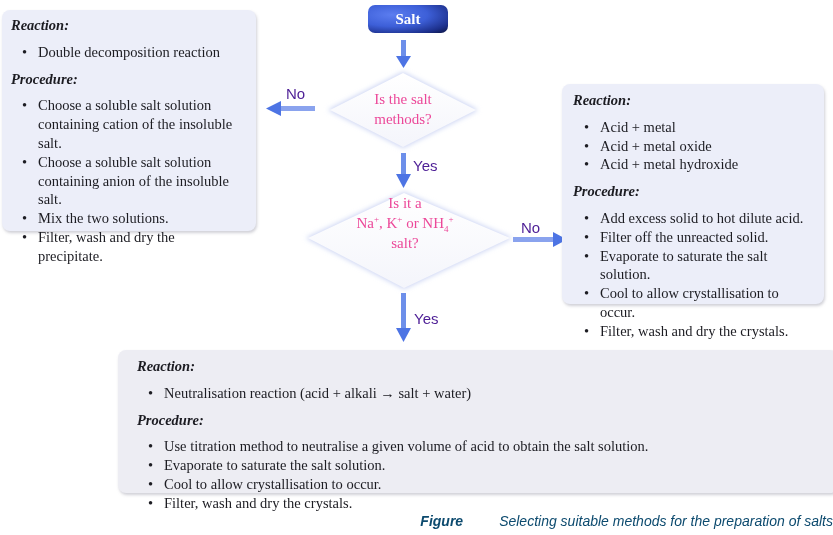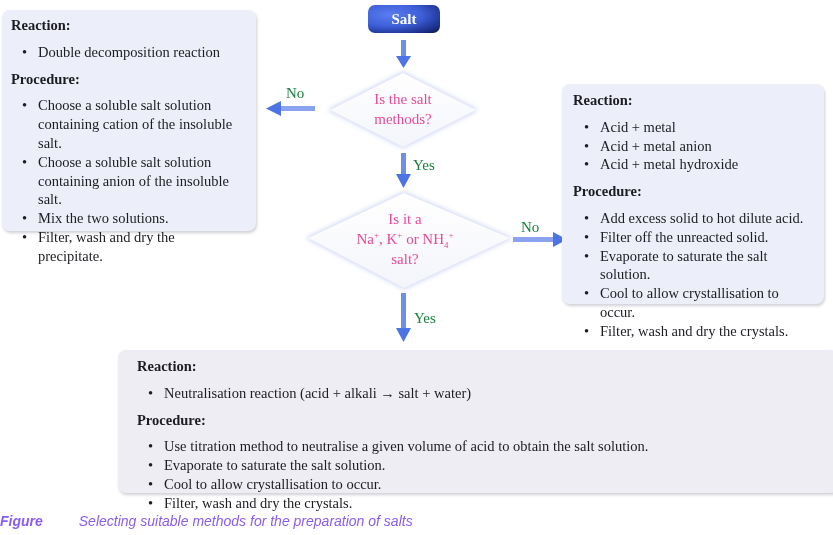--- a/index.html
+++ b/index.html
@@ -11,43 +11,43 @@
   }
   .box {
     position:absolute;
     background:#eceef9;
     border-radius:8px;
     box-shadow: 1px 2px 3px rgba(120,120,140,0.35);
     font-family:"Liberation Serif", serif;
     font-size:14.5px;
     line-height:18.8px;
   }
-  .box .hd { font-weight:bold; }
+  .box .hd { font-weight:bold; font-style:italic; }
   .box ul { list-style:none; margin:8px; padding:0; }
   .box li { position:relative; padding-left:19px; }
   .box li::before { content:"•"; position:absolute; left:3px; top:0; }
   #box-left { left:2px; top:10px; width:254px; height:221px; padding:6px 10px 0 9px; box-sizing:border-box; }
   #box-right { left:562px; top:84px; width:262px; height:220px; padding:7px 8px 0 11px; box-sizing:border-box; }
   #box-bottom { left:118px; top:350px; width:720px; height:143px; padding:7px 10px 0 19px; box-sizing:border-box; background:#ededf3; }
   #salt-btn {
-    position:absolute; left:368px; top:5px; width:72px; height:28px;
+    position:absolute; left:368px; top:5px; width:80px; height:28px;
     border-radius:7px;
     background: radial-gradient(ellipse at 30% 35%, #5b7df0 0%, #3d5fd8 45%, #1c2f8a 80%, #0b1440 100%);
     color:#fff; font-family:"Liberation Serif", serif; font-weight:bold; font-size:15px;
     display:flex; align-items:center; justify-content:center;
   }
   .diamond-text {
     position:absolute; text-align:center;
     font-family:"Liberation Serif", serif; font-size:15px; line-height:20px; color:#ec4899;
   }
-  .lbl { position:absolute; font-family:Liberation Serif, serif; font-size:15px; color:#15803d; }
+  .lbl { position:absolute; font-family:Liberation Sans, sans-serif; font-size:15px; color:#4c1d95; }
   svg#flow { position:absolute; left:0; top:0; }
   #caption {
-    position:absolute; top:513px; left:0; width:833px; text-align:left;
-    font-family:"Liberation Sans", sans-serif; font-style:italic; font-size:14px; color:#8b5cf6;
+    position:absolute; top:513px; left:0; width:833px; text-align:right;
+    font-family:"Liberation Sans", sans-serif; font-style:italic; font-size:14px; color:#0c4a6e;
   }
   #caption .fig { font-weight:bold; margin-right:36px; }
   sup, sub { font-size:9px; line-height:0; }
 </style>
 </head>
 <body>
 
 <svg id="flow" width="833" height="535">
   <defs>
     <linearGradient id="dgrad" x1="0" y1="0" x2="0" y2="1">
@@ -91,21 +91,21 @@
   <span>Salt</span>
 </div>
 
 <div class="diamond-text" style="left:340px; top:89px; width:126px;">
   <div>Is the salt</div>
   <div>methods?</div>
 </div>
 <div class="lbl" style="left:286px; top:85px;">No</div>
 <div class="lbl" style="left:413px; top:157px;">Yes</div>
 
-<div class="diamond-text" style="left:330px; top:209px; width:150px;">
+<div class="diamond-text" style="left:330px; top:193px; width:150px;">
   <div>Is it a</div>
   <div><span>Na</span><sup>+</sup><span>, K</span><sup>+</sup><span> or NH</span><sub>4</sub><sup>+</sup></div>
   <div>salt?</div>
 </div>
 <div class="lbl" style="left:521px; top:219px;">No</div>
 <div class="lbl" style="left:414px; top:310px;">Yes</div>
 
 <div id="box-left" class="box">
   <div class="hd">Reaction:</div>
   <ul>
@@ -117,21 +117,21 @@
     <li>Choose a soluble salt solution containing anion of the insoluble salt.</li>
     <li>Mix the two solutions.</li>
     <li>Filter, wash and dry the precipitate.</li>
   </ul>
 </div>
 
 <div id="box-right" class="box">
   <div class="hd">Reaction:</div>
   <ul>
     <li>Acid + metal</li>
-    <li>Acid + metal anion</li>
+    <li>Acid + metal oxide</li>
     <li>Acid + metal hydroxide</li>
   </ul>
   <div class="hd">Procedure:</div>
   <ul>
     <li>Add excess solid to hot dilute acid.</li>
     <li>Filter off the unreacted solid.</li>
     <li>Evaporate to saturate the salt solution.</li>
     <li>Cool to allow crystallisation to occur.</li>
     <li>Filter, wash and dry the crystals.</li>
   </ul>

